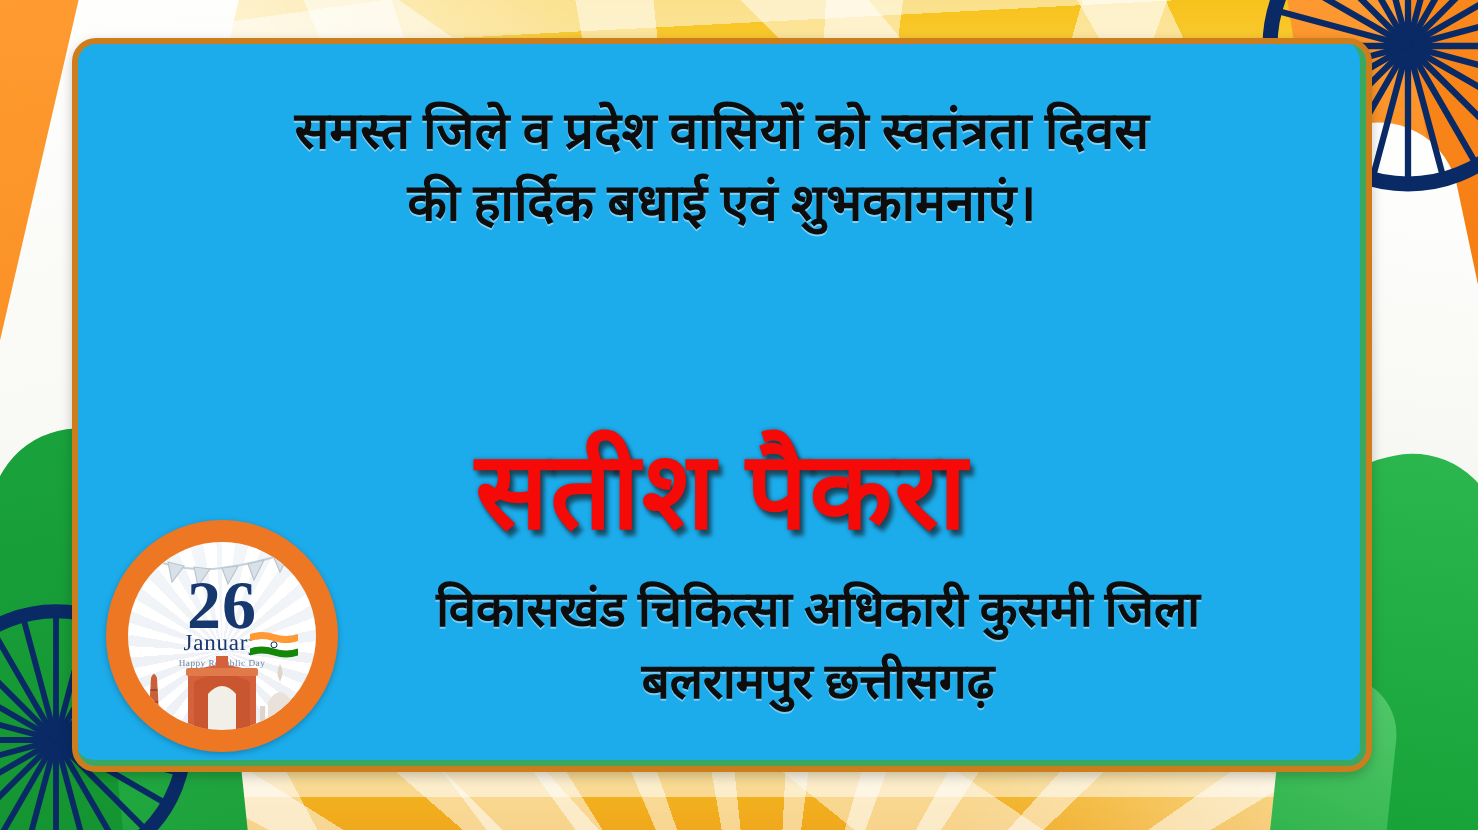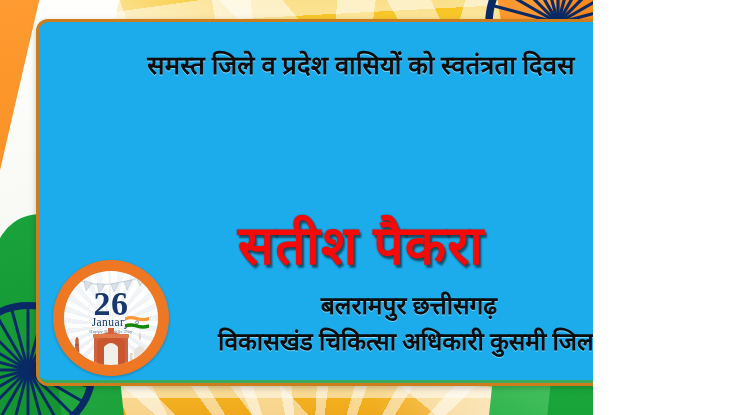--- a/index.html
+++ b/index.html
@@ -3,21 +3,21 @@
 <meta charset="utf-8">
 <title>Independence Day Greeting Card</title>
 <style>
   html,body{margin:0;padding:0;}
   body{
     width:739px;height:415px;overflow:hidden;
     font-family:"Liberation Sans","DejaVu Sans",sans-serif;
     background:#ffffff;
   }
   #poster{
-    position:relative;width:593px;height:415px;overflow:hidden;
+    position:relative;width:739px;height:415px;overflow:hidden;
     background:#f9a8d4;
   }
 
   
   .bg-layer{position:absolute;inset:0;}
 
   .bg-base{
     background:
       linear-gradient(180deg,#f7c21a 0%,#fde07a 22%,#fffdf2 46%,#fff9de 60%,#f9cf2a 82%,#f0a81c 100%);
   }
@@ -297,27 +297,28 @@
         </g>
       </g>
     </svg>
   </div>
 
   <div class="card">
     <div class="card-inner-edge"></div>
 
     <div class="greeting">
       <div>समस्त जिले व प्रदेश वासियों को स्वतंत्रता दिवस</div>
+      <div>की हार्दिक बधाई एवं शुभकामनाएं।</div>
     </div>
 
     <div class="name">सतीश पैकरा</div>
 
     <div class="designation">
+      <div>विकासखंड चिकित्सा अधिकारी कुसमी जिला</div>
       <div>बलरामपुर छत्तीसगढ़</div>
-      <div>विकासखंड चिकित्सा अधिकारी कुसमी जिला</div>
     </div>
 
     <div class="badge">
       <div class="badge-face">
         <div class="badge-sky"></div>
 
         <svg class="badge-bunting" viewBox="0 0 94 34" aria-hidden="true">
           <path d="M2 4 Q24 16 47 13 Q70 10 92 1" fill="none" stroke="#c9d2da" stroke-width="1"></path>
           <g fill="#d9e1e8" stroke="#b9c4cf" stroke-width=".6">
             <polygon points="8,6 16,9 10,16"></polygon>

